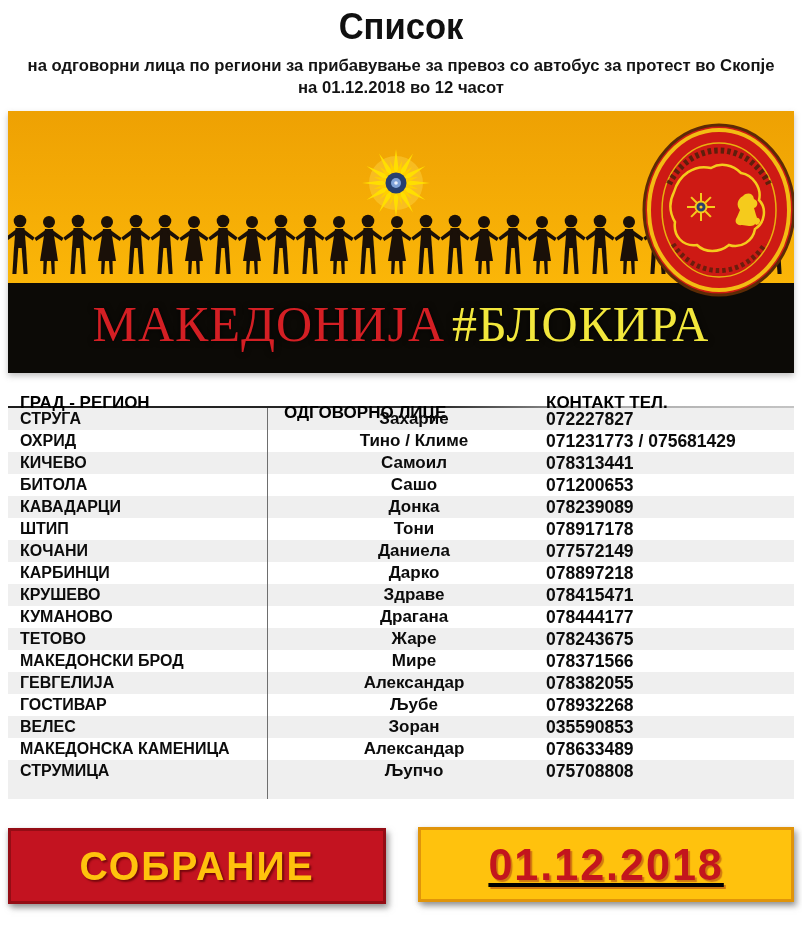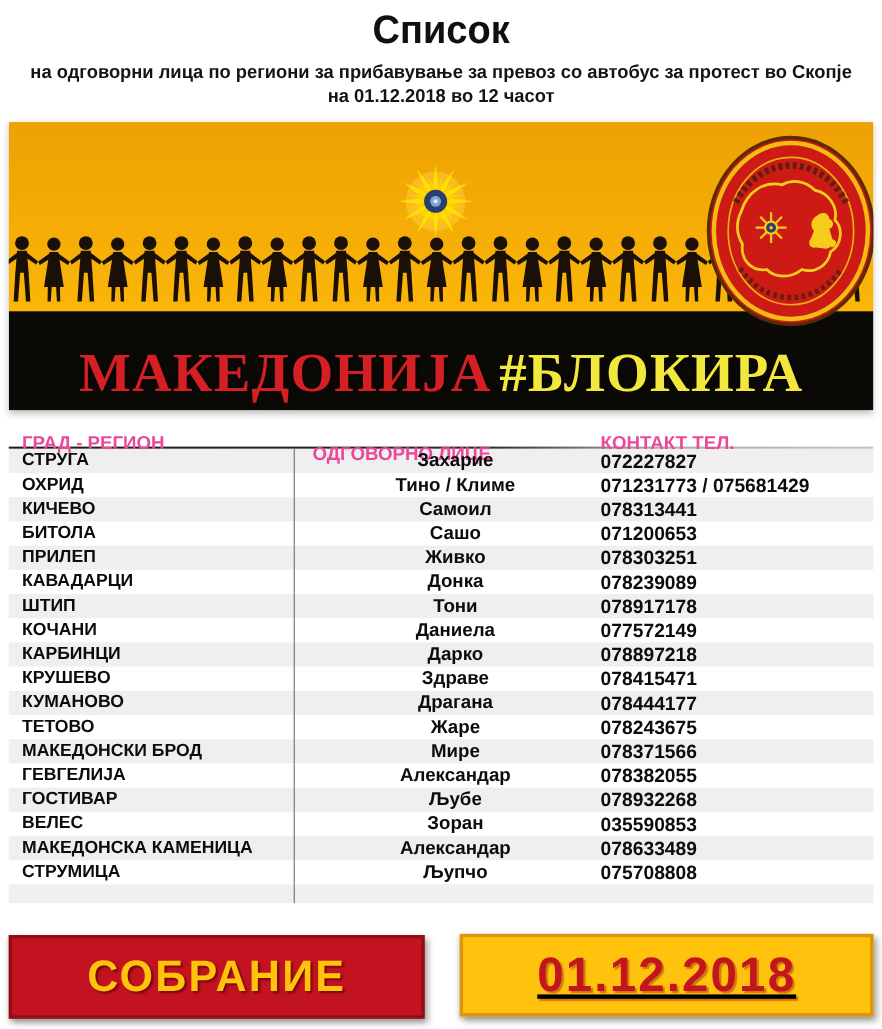--- a/index.html
+++ b/index.html
@@ -19,32 +19,32 @@
     color:#141414;line-height:22px;transform:scaleX(.98);
   }
   
   .banner{
     position:relative;width:786px;height:262px;margin-top:12px;
     box-shadow:0 3px 6px rgba(120,120,120,.45);
   }
   .banner svg{display:block;}
   .banner-text{
     position:absolute;left:0;right:0;top:184px;height:72px;
-    display:flex;align-items:flex-end;justify-content:center;gap:7px;
+    display:flex;align-items:flex-start;justify-content:center;gap:7px;
     font-family:"Liberation Serif","DejaVu Serif",serif;
-    font-weight:700;font-size:50px;letter-spacing:1px;white-space:nowrap;
+    font-weight:400;font-size:50px;letter-spacing:1px;white-space:nowrap;
     text-shadow:0 0 6px rgba(0,0,0,.8);
   }
   .bt-red{color:#D41F24;}
   .bt-yellow{color:#F2E73C;}
   
   .rtable{margin-top:10px;}
   .thead{
     display:grid;grid-template-columns:259px 276px 1fr;height:23px;
-    align-items:center;color:#ec4899;font-weight:700;font-size:17px;
+    align-items:center;color:#000000;font-weight:700;font-size:17px;
     border-bottom:2px solid;
     border-image:linear-gradient(to right,#1d1d1d 0%,#2a2a2a 55%,#ababab 75%,#c4c4c4 100%) 1;
     transform-origin:left center;
   }
   .thead .h1{padding-left:12px;}
   .thead .h2{padding-left:17px;margin-top:20px;}
   .thead .h3{padding-left:3px;}
   .trow{
     display:grid;grid-template-columns:259px 276px 1fr;height:22px;
     line-height:22px;color:#0c0c0c;
@@ -252,25 +252,20 @@
     <span class="c-person">Самоил</span>
     <span class="c-phone">078313441</span>
   </div>
 
   <div class="trow">
     <span class="c-region">БИТОЛА</span>
     <span class="c-person">Сашо</span>
     <span class="c-phone">071200653</span>
   </div>
 
-  <div class="trow">
-    <span class="c-region">ПРИЛЕП</span>
-    <span class="c-person">Живко</span>
-    <span class="c-phone">078303251</span>
-  </div>
 
   <div class="trow">
     <span class="c-region">КАВАДАРЦИ</span>
     <span class="c-person">Донка</span>
     <span class="c-phone">078239089</span>
   </div>
 
   <div class="trow">
     <span class="c-region">ШТИП</span>
     <span class="c-person">Тони</span>

